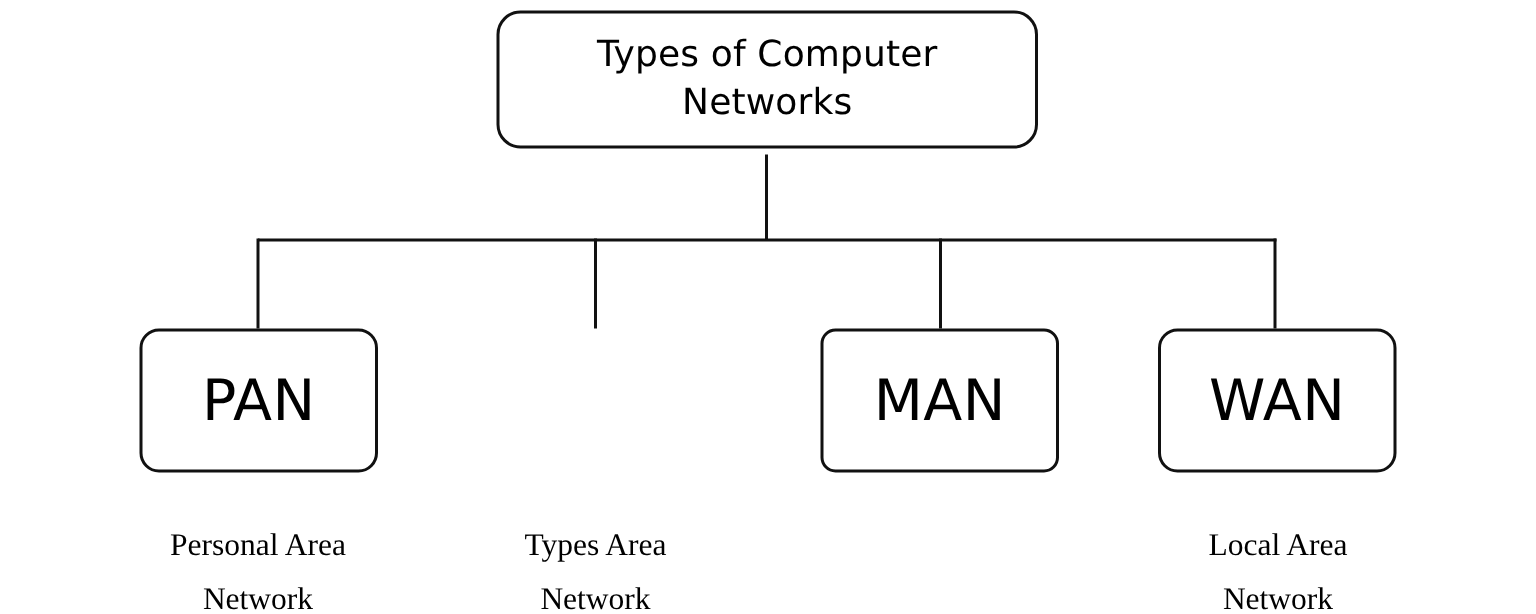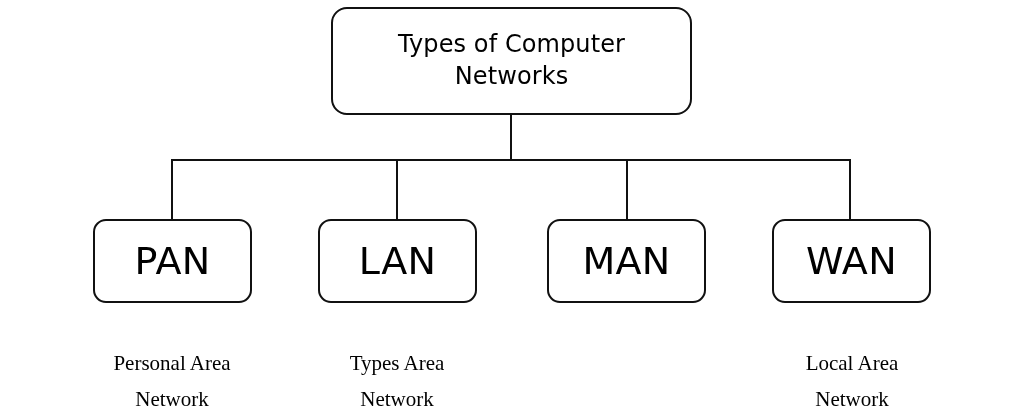--- a/index.html
+++ b/index.html
@@ -40,44 +40,44 @@
     background: #ffffff;
     display: flex;
     align-items: center;
     justify-content: center;
     text-align: center;
   }
   #root-node {
     left: 331px;
     top: 7px;
     width: 361px;
-    height: 108px;
+    height: 92px;
     border-radius: 16px;
   }
   .root-title {
     font-size: 24px;
     line-height: 1.32;
     letter-spacing: 0.1px;
     padding: 0 12px;
     white-space: pre-line;
   }
   .leaf-node {
     top: 219px;
     width: 159px;
-    height: 84px;
+    height: 96px;
     border-radius: 13px;
   }
   .leaf-label {
     font-size: 38px;
     line-height: 1;
     letter-spacing: 0.3px;
   }
   #node-pan  { left: 93px;  }
   #node-lan  { left: 318px; }
-  #node-man  { left: 547px; }
+  #node-man  { left: 547px; border-radius: 10px; }
   #node-wan  { left: 772px; }
   
   .caption {
     position: absolute;
     top: 345px;
     width: 230px;
     text-align: center;
     font-size: 21px;
     line-height: 1.72;
     white-space: pre-line;
@@ -106,23 +106,20 @@
   </svg>
 
   <div class="node" id="root-node">
     <span class="root-title">Types of Computer
 Networks</span>
   </div>
 
   <div class="node leaf-node" id="node-pan">
     <span class="leaf-label">PAN</span>
   </div>
-  <div class="node leaf-node" id="node-lan">
-    <span class="leaf-label">LAN</span>
-  </div>
   <div class="node leaf-node" id="node-man">
     <span class="leaf-label">MAN</span>
   </div>
   <div class="node leaf-node" id="node-wan">
     <span class="leaf-label">WAN</span>
   </div>
 
   <div class="caption" id="caption-pan">Personal Area
 Network</div>
   <div class="caption" id="caption-lan">Types Area

